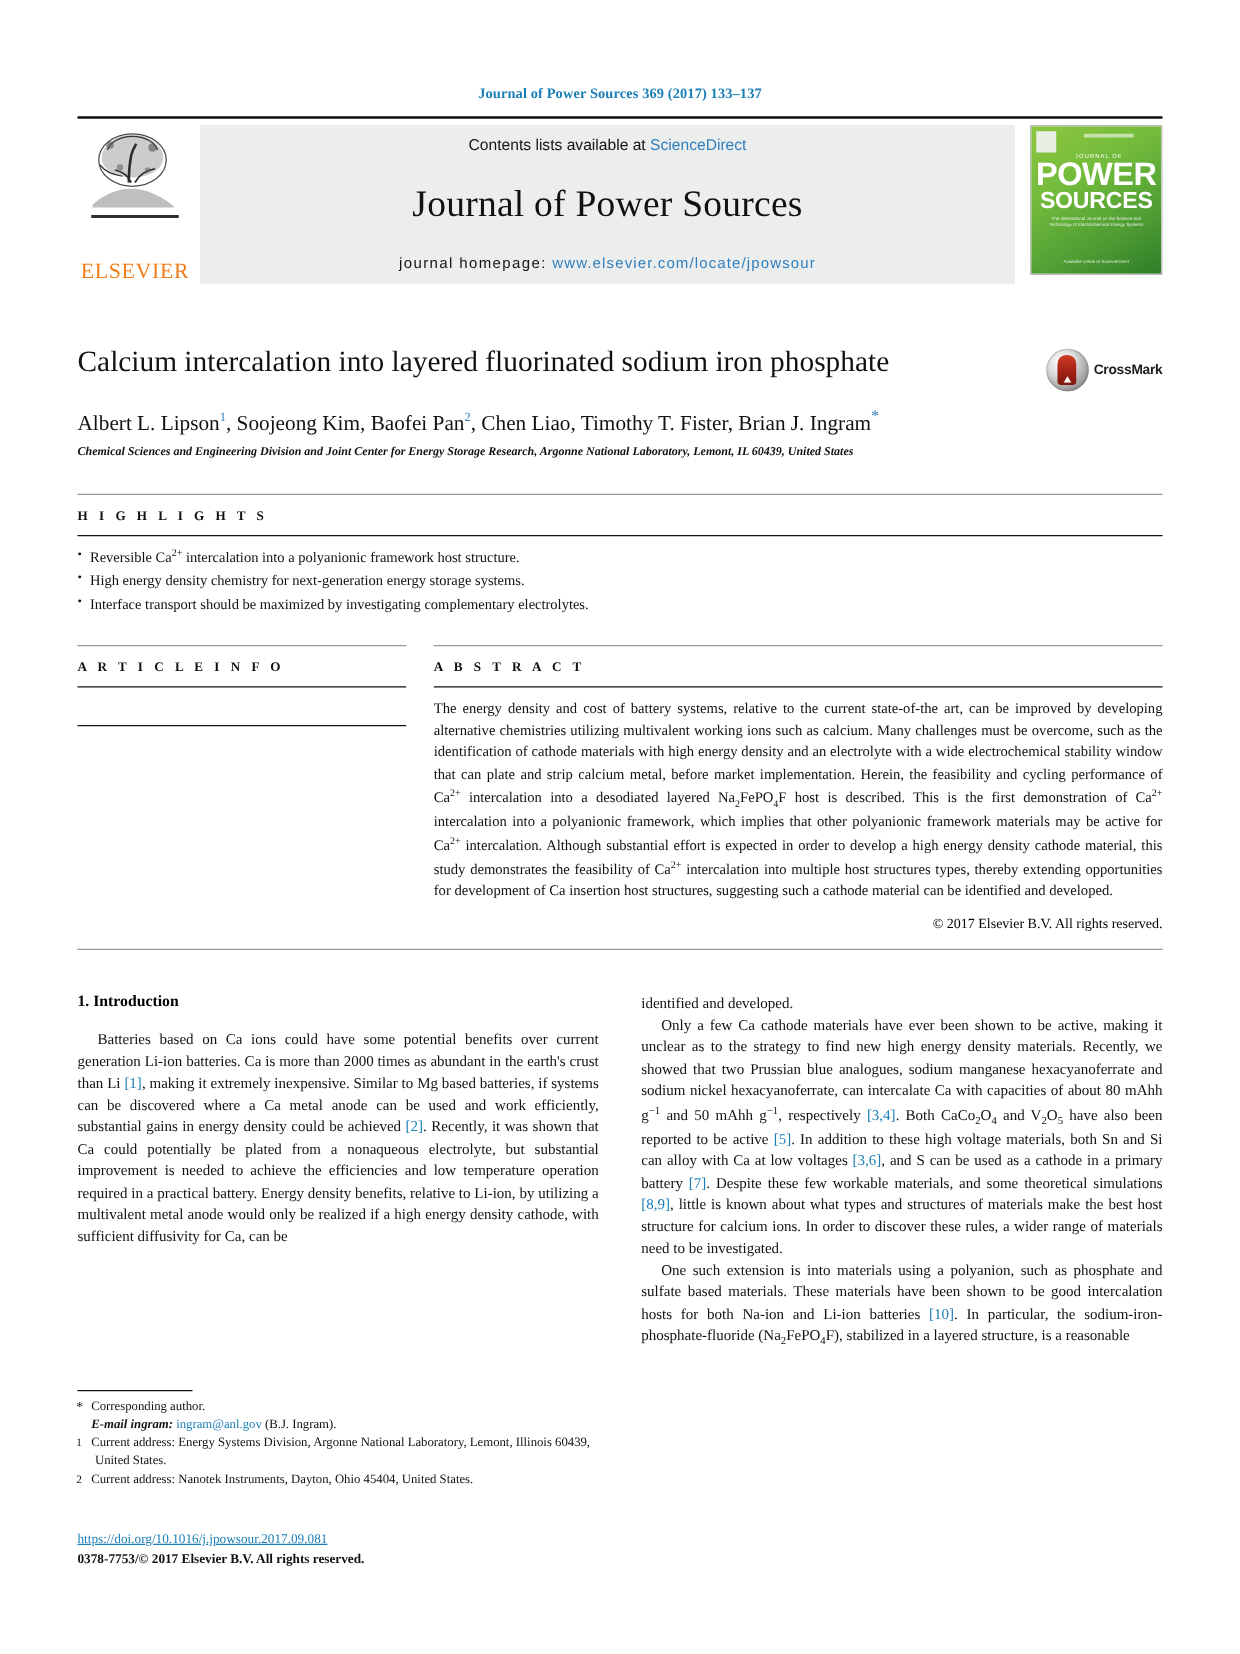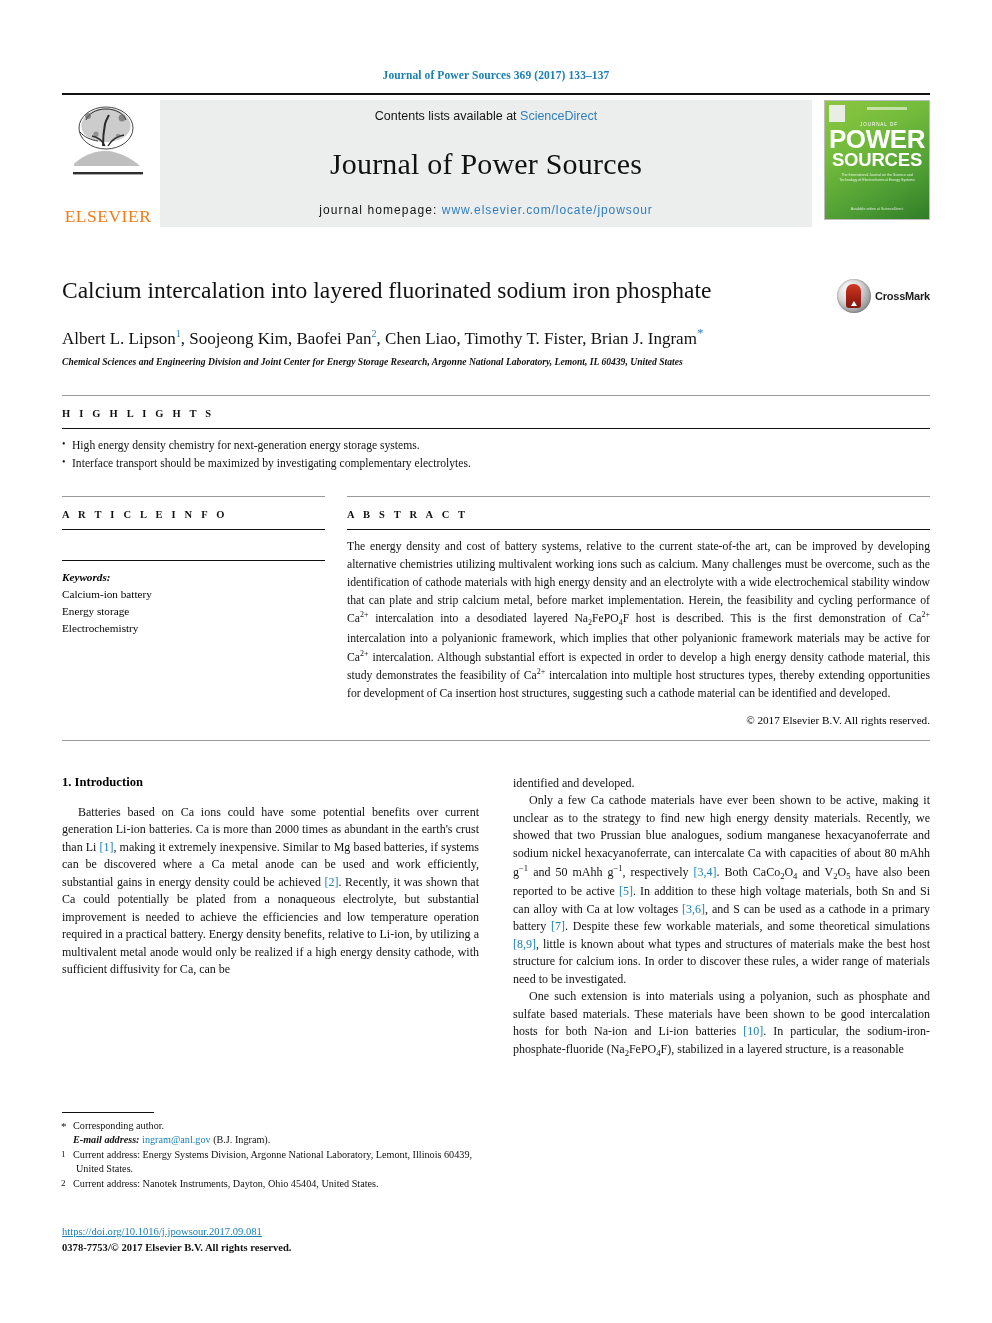--- a/index.html
+++ b/index.html
@@ -385,38 +385,33 @@
       <span>Brian J. Ingram</span><sup class="star">*</sup>
     </div>
 
     <div class="affil">Chemical Sciences and Engineering Division and Joint Center for Energy Storage Research, Argonne National Laboratory, Lemont, IL 60439, United States</div>
 
     <div class="highlights">
       <div class="rule-top"></div>
       <div class="band-head">H I G H L I G H T S</div>
       <div class="hl-rule"></div>
       <ul class="hl-list">
+        <li>Reversible Ca<sup>2+</sup> intercalation into a polyanionic framework host structure.</li>
         <li>High energy density chemistry for next-generation energy storage systems.</li>
         <li>Interface transport should be maximized by investigating complementary electrolytes.</li>
       </ul>
     </div>
 
     <div class="info-abs">
 
       <div class="col-info">
         <div class="topline"></div>
         <div class="band-head" style="margin-top:12px">A R T I C L E   I N F O</div>
         <div class="ia-rule"></div>
         <div class="kw-rule"></div>
-        <div class="ia-block">
-          <div class="lbl">Keywords:</div>
-          <div>Calcium-ion battery</div>
-          <div>Energy storage</div>
-          <div>Electrochemistry</div>
-        </div>
       </div>
 
       <div class="col-abs">
         <div class="topline"></div>
         <div class="band-head" style="margin-top:12px">A B S T R A C T</div>
         <div class="ia-rule"></div>
         <div class="abs-text">The energy density and cost of battery systems, relative to the current state-of-the art, can be improved by developing alternative chemistries utilizing multivalent working ions such as calcium. Many challenges must be overcome, such as the identification of cathode materials with high energy density and an electrolyte with a wide electrochemical stability window that can plate and strip calcium metal, before market implementation. Herein, the feasibility and cycling performance of Ca<sup>2+</sup> intercalation into a desodiated layered Na<sub>2</sub>FePO<sub>4</sub>F host is described. This is the first demonstration of Ca<sup>2+</sup> intercalation into a polyanionic framework, which implies that other polyanionic framework materials may be active for Ca<sup>2+</sup> intercalation. Although substantial effort is expected in order to develop a high energy density cathode material, this study demonstrates the feasibility of Ca<sup>2+</sup> intercalation into multiple host structures types, thereby extending opportunities for development of Ca insertion host structures, suggesting such a cathode material can be identified and developed.</div>
         <div class="copyright">© 2017 Elsevier B.V. All rights reserved.</div>
       </div>
     </div>
@@ -436,21 +431,21 @@
       </div>
     </div>
   </div>
 
   <div class="footnotes">
     <div class="fn-rule"></div>
     <div class="fn">
       <span class="mk star">*</span><span>Corresponding author.</span>
     </div>
     <div class="fn" style="padding-left:14px">
-      <span class="em">E-mail address: </span><span class="link">ingram@anl.gov</span><span> (B.J. Ingram).</span>
+      <span class="em">E-mail ingram: </span><span class="link">ingram@anl.gov</span><span> (B.J. Ingram).</span>
     </div>
     <div class="fn">
       <span class="mk">1</span><span>Current address: Energy Systems Division, Argonne National Laboratory, Lemont, Illinois 60439, United States.</span>
     </div>
     <div class="fn">
       <span class="mk">2</span><span>Current address: Nanotek Instruments, Dayton, Ohio 45404, United States.</span>
     </div>
   </div>
 
   <div class="doi-block">

